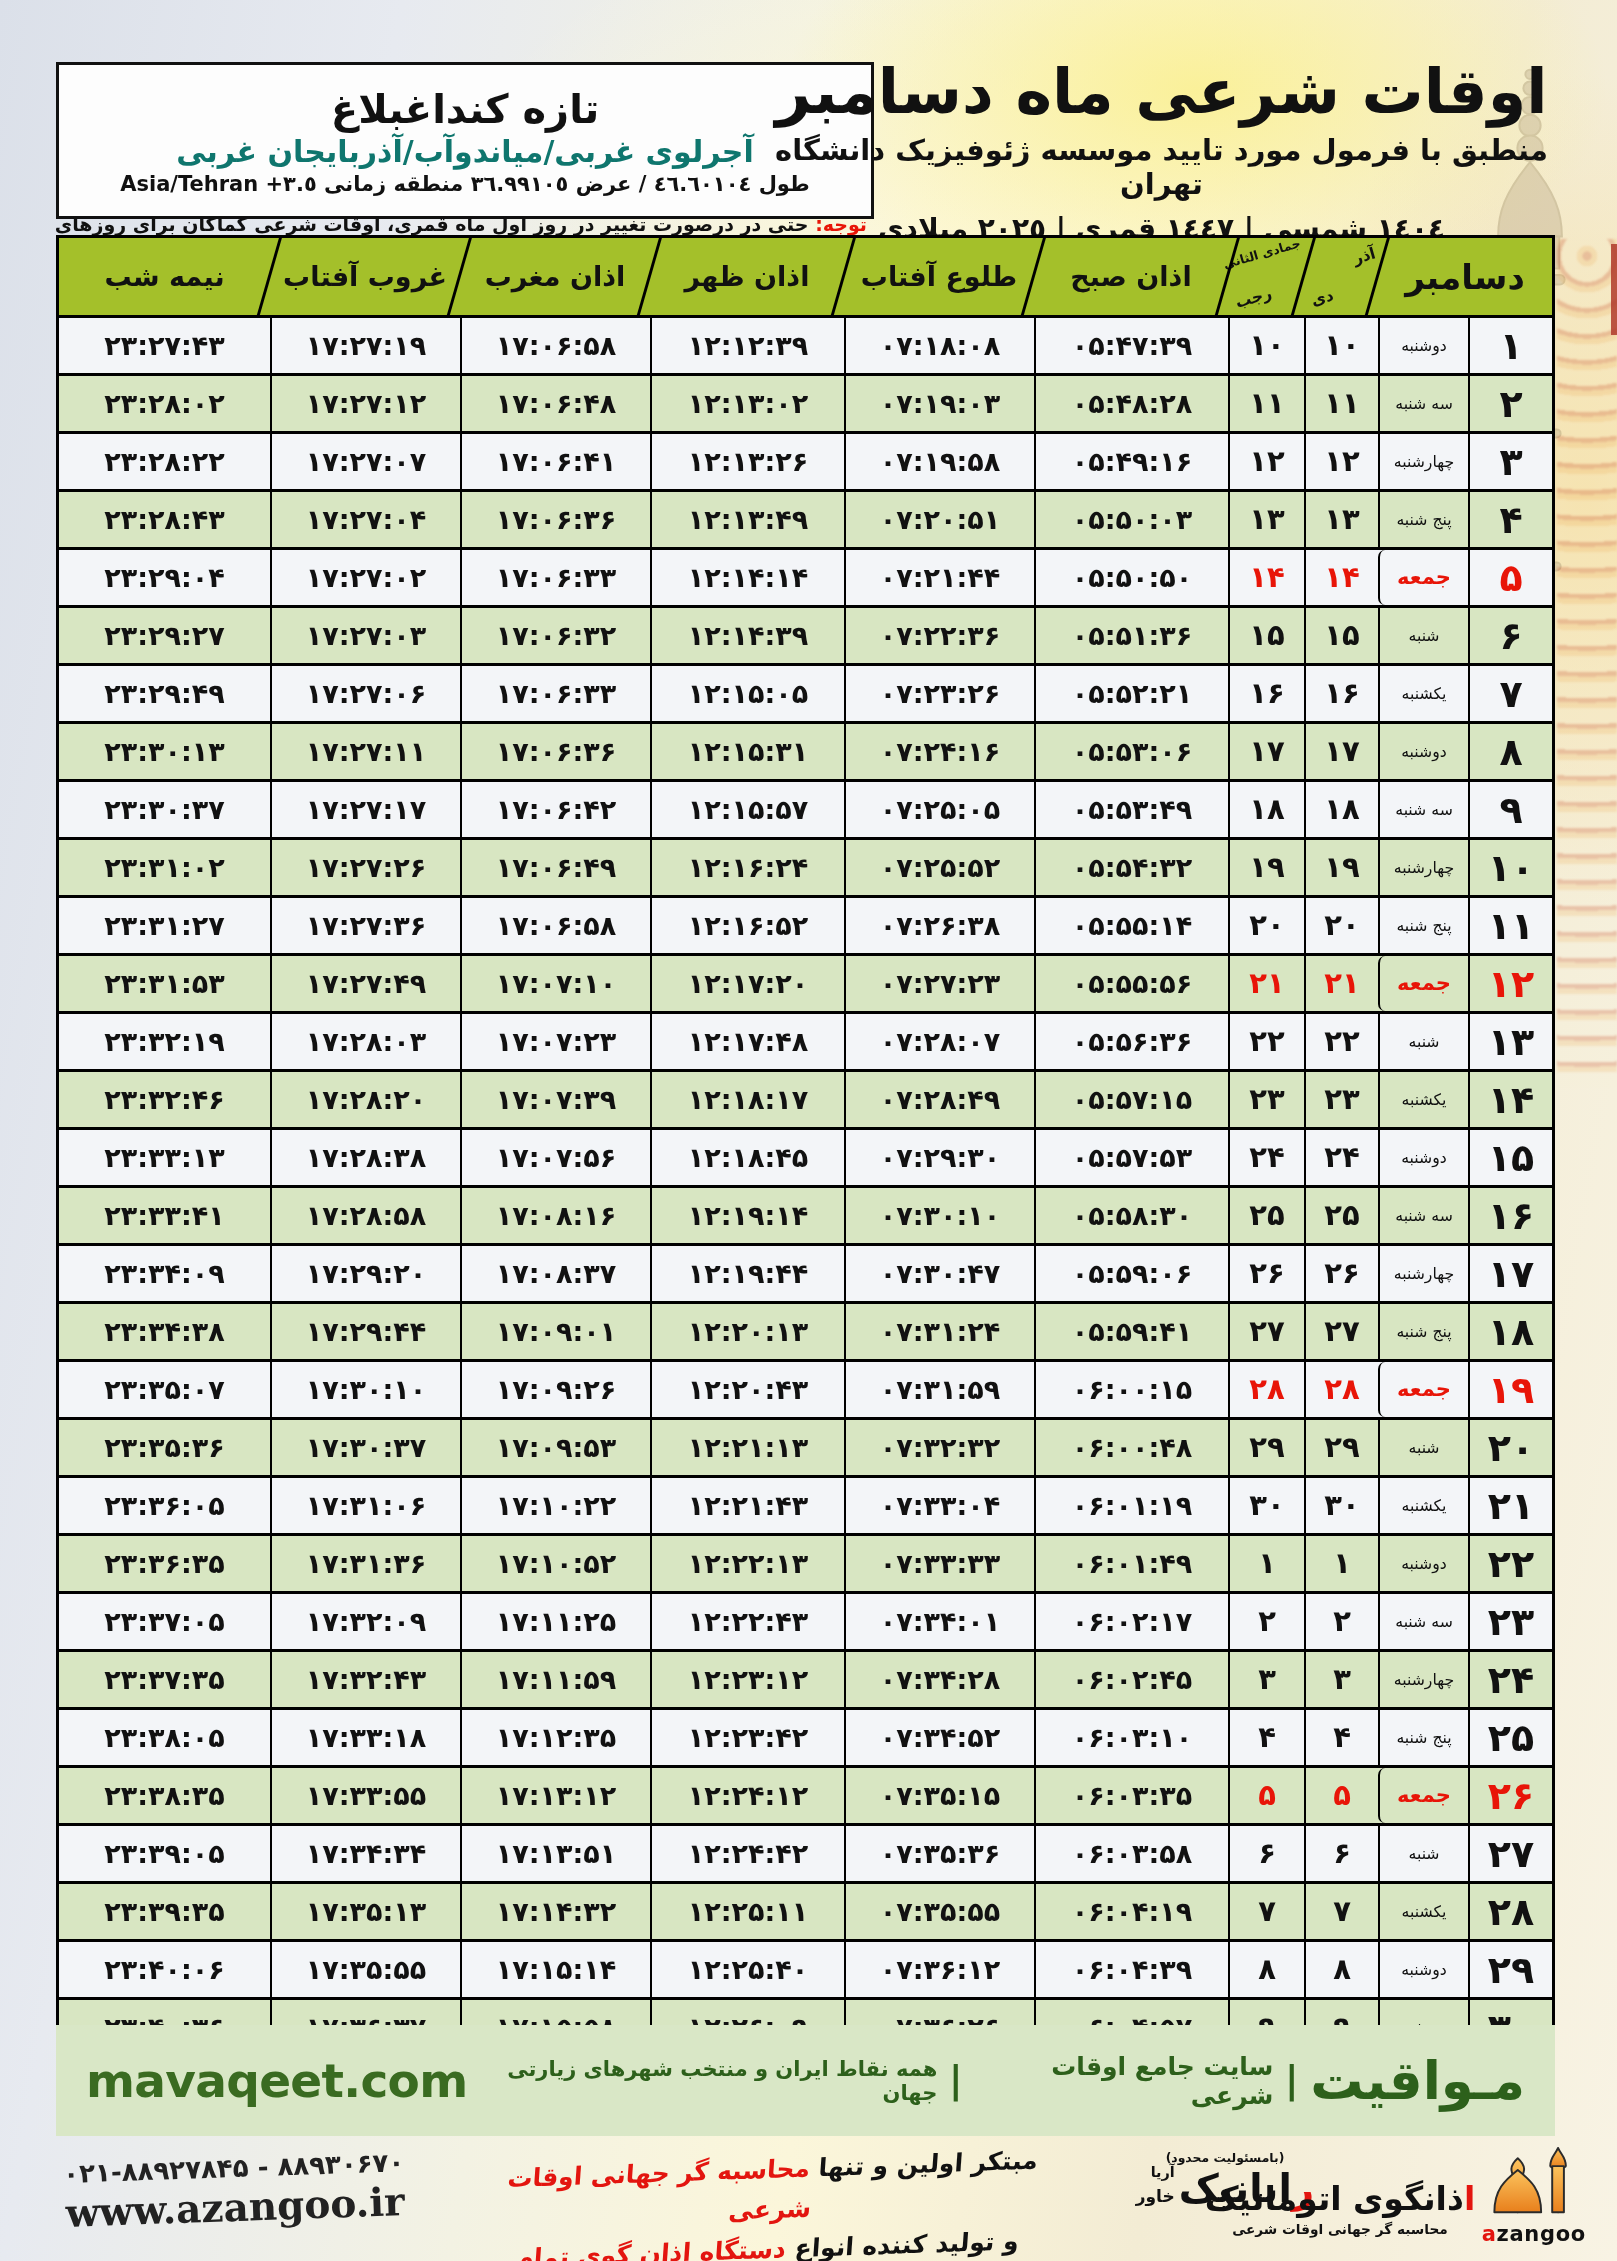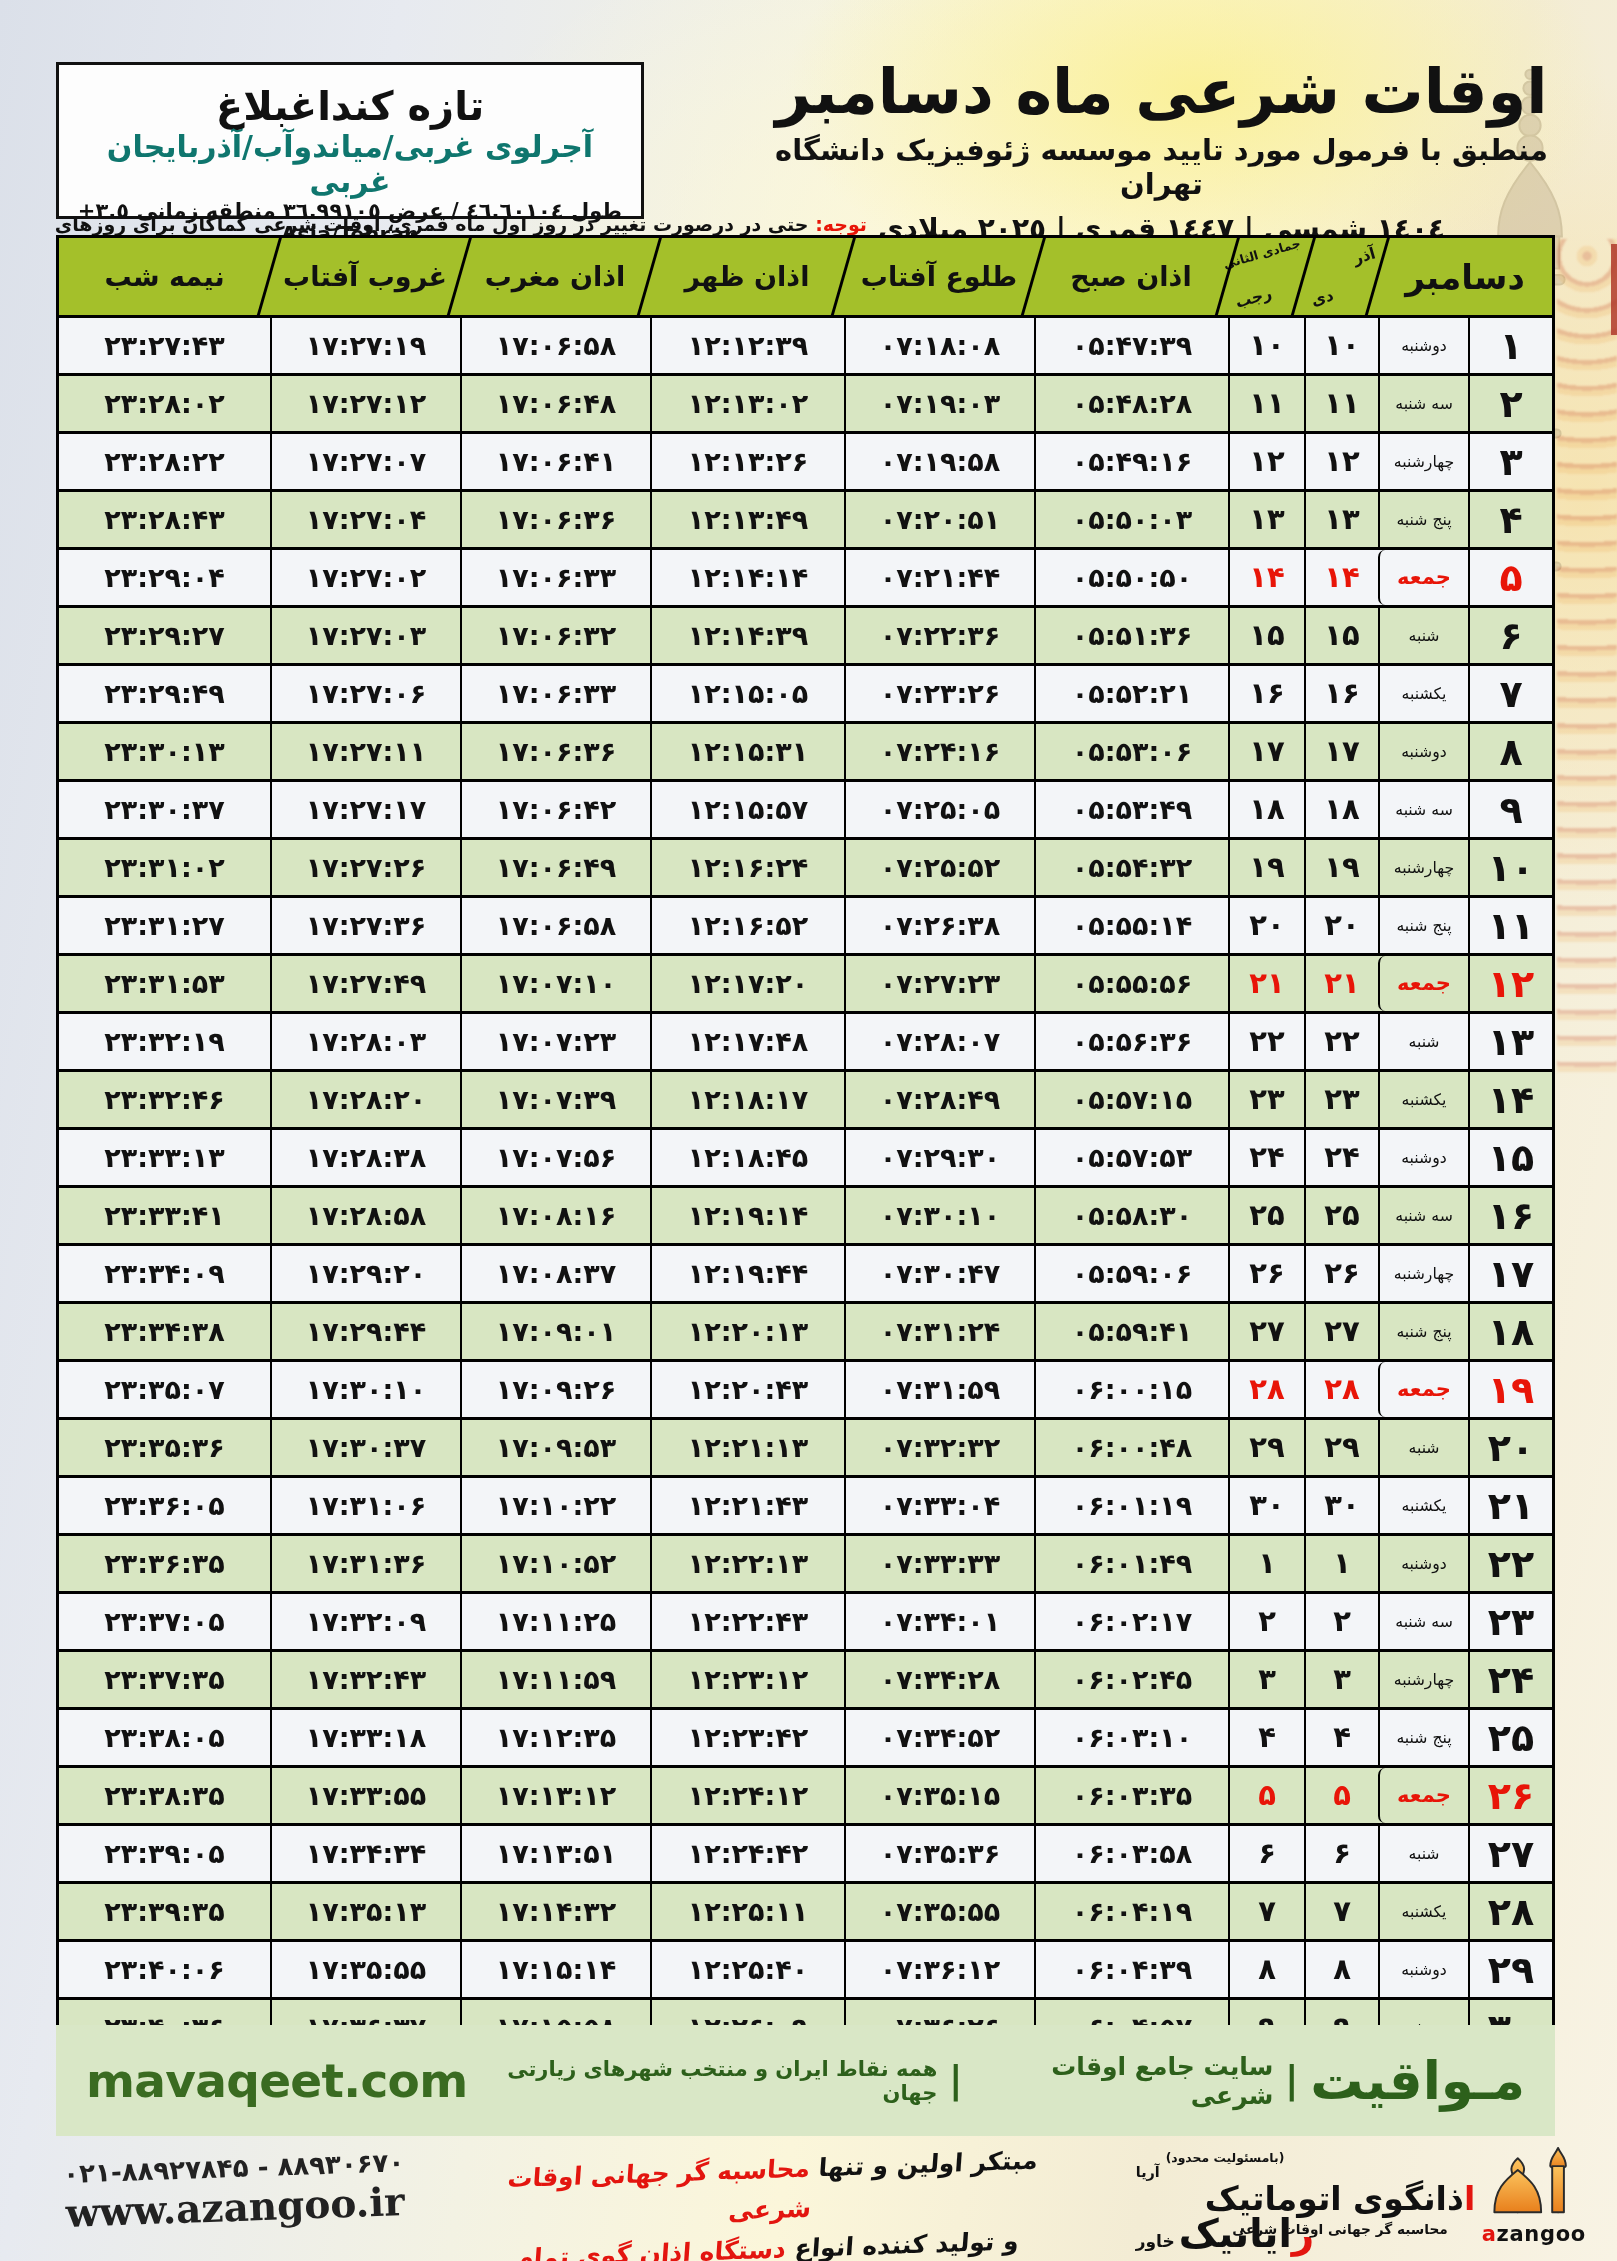--- a/index.html
+++ b/index.html
@@ -12,21 +12,21 @@
       linear-gradient(100deg,#dbe0e9 0%,#e7eaf0 20%,#f3f2e3 42%,#fbf6da 58%,#f3ecd4 76%,#f8f3e4 100%);
   }
   .decor{position:absolute; z-index:0;}
   .minaret-svg{position:absolute; right:11.7px; top:57px; width:150px; height:665px; opacity:.42;}
   .side-ornament{position:absolute; right:0; top:239px; width:60px; height:848px; opacity:.5; filter:blur(1px);
     background:repeating-radial-gradient(circle at 50% 17px, rgba(200,80,42,.55) 0 4.6px, rgba(238,176,92,.45) 4.6px 10.4px, rgba(252,240,205,.12) 10.4px 26px);}
   .red-sliver{position:absolute; right:0; top:244px; width:5.9px; height:91px; background:#b03a2a; opacity:.85;}
   .content{position:relative; z-index:1;}
 
   
-  .loc-box{position:absolute; left:57px; top:62px; width:588px; height:157px; background:#fdfdfd;
+  .loc-box{position:absolute; left:57px; top:62px; width:818px; height:157px; background:#fdfdfd;
     border:3.3px solid #111; box-sizing:border-box; display:flex; flex-direction:column; justify-content:space-evenly;
     text-align:center; padding:18px 9px;}
   .loc-line1{font-size:40px; font-weight:900; color:#111;}
   .loc-line2{font-size:30px; font-weight:700; color:#0f766e;}
   .loc-line3{font-size:21px; font-weight:700; color:#111;}
   .title-wrap{position:absolute; left:750px; right:43px; top:55px; text-align:center; color:#111;}
   .main-title{font-size:62px; font-weight:900; line-height:1.2; letter-spacing:-0.7px;}
   .sub-title{font-size:29px; font-weight:900; margin-top:3.9px;}
   .date-line{font-size:28px; font-weight:700; margin-top:10.4px;}
   .note-line{position:absolute; left:49px; top:213px; width:819px; text-align:right; font-size:19px; font-weight:700; color:#111;}
@@ -71,21 +71,21 @@
   .phones{position:absolute; left:65px; top:2153px; text-align:center; transform:rotate(-2deg); color:#222;}
   .phone-line{font-size:26px; font-weight:900; direction:ltr; letter-spacing:1.3px;}
   .site-url{font-family:"DejaVu Serif", serif; font-size:39px; font-weight:700; direction:ltr; margin-top:1.3px;}
   .slogan{position:absolute; left:476px; top:2150px; width:587px; text-align:center; font-size:25px; font-weight:900;
     line-height:1.6; transform:rotate(-2deg) skewX(-6deg); color:#111;}
   .red{color:#e3150f;}
   .rayanik{position:absolute; left:1128px; top:2150px; width:196px; text-align:center; color:#111;}
   .ray-note{font-size:12.4px; font-weight:700;}
   .ray-row{display:flex; justify-content:center; align-items:flex-end; gap:3.9px;}
   .ray-name{font-size:39px; font-weight:900; line-height:1;}
-  .ray-subs{display:flex; flex-direction:column; align-items:flex-end; line-height:1.1; padding-bottom:2.6px;gap:45px;}
+  .ray-subs{display:flex; flex-direction:column; align-items:flex-start; line-height:1.1; padding-bottom:2.6px;}
   .ray-sub2{font-size:14.4px; font-weight:700;}
   .ray-sub1{font-size:17px; font-weight:700;margin-top:6px;}
   .azangoo{position:absolute; right:31px; top:2144px; display:flex; direction:ltr; align-items:flex-end; gap:6.5px;}
   .az-texts{text-align:center; padding-bottom:9px;}
   .az-title{font-size:33px; font-weight:900; color:#111; white-space:nowrap;}
   .az-tagline{font-size:13.7px; font-weight:700; color:#111; margin-top:2.6px;}
   .az-iconcol{display:flex; flex-direction:column; align-items:center;}
   .az-en{font-size:21px; font-weight:900; color:#111; letter-spacing:0.7px;}
 </style>
 </head>

